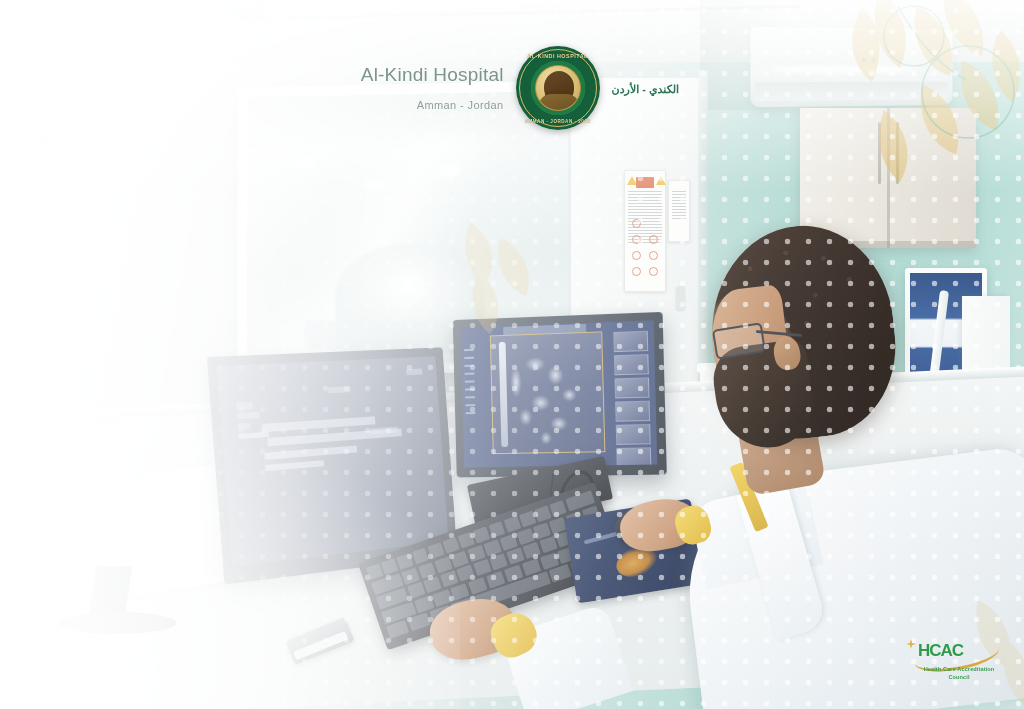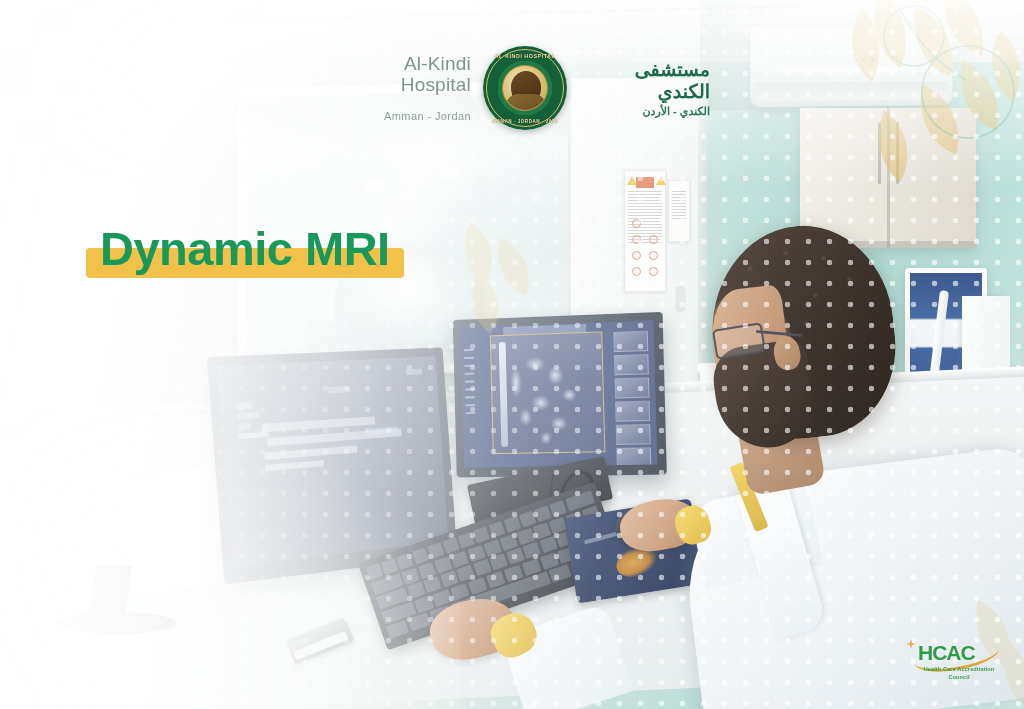--- a/index.html
+++ b/index.html
@@ -572,21 +572,21 @@
     font-size:26px;color:#5c6164;font-weight:400;
     text-shadow:0 1px 1px rgba(255,255,255,.65);
   }
 
   
   .hcac{
     position:absolute;right:20px;bottom:26px;width:92px;height:48px;
   }
   .hcac-txt{
     position:absolute;left:6px;top:6px;
-    font-size:21px;font-weight:700;color:#2f9b4a;letter-spacing:-1px;
+    font-size:17px;font-weight:700;color:#2f9b4a;letter-spacing:-1px;
     text-shadow:0 1px 1px rgba(255,255,255,.4);
   }
   .hcac-swoosh{
     position:absolute;left:2px;top:6px;width:86px;height:26px;
     border-bottom:3px solid #d8a93a;
     border-radius:0 0 60% 40%;
     transform:rotate(-7deg);
   }
   .hcac-star{
     position:absolute;left:-6px;top:4px;width:10px;height:10px;
@@ -905,30 +905,25 @@
       <div class="emb-txt-top">AL-KINDI HOSPITAL</div>
       <div class="emb-txt-bot">AMMAN - JORDAN - 2015</div>
       <div class="emblem-core">
         <div class="emb-face"></div>
         <div class="emb-beard"></div>
         <div class="emb-body"></div>
       </div>
     </div>
 
     <div class="brand-ar">
-      <div class="l1">مستشفى الكندي</div>
       <div class="l2">الكندي - الأردن</div>
     </div>
   </div>
 
   <div class="title-block">
-    <div class="title-wrap">
-      <div class="title-bar"></div>
-      <div class="title-txt">Dynamic MRI</div>
-    </div>
   </div>
 
   <div class="hcac">
     <div class="hcac-star"></div>
     <div class="hcac-txt">HCAC</div>
     <div class="hcac-swoosh"></div>
     <div class="hcac-sub">Health Care Accreditation Council</div>
   </div>
 
 </div>

